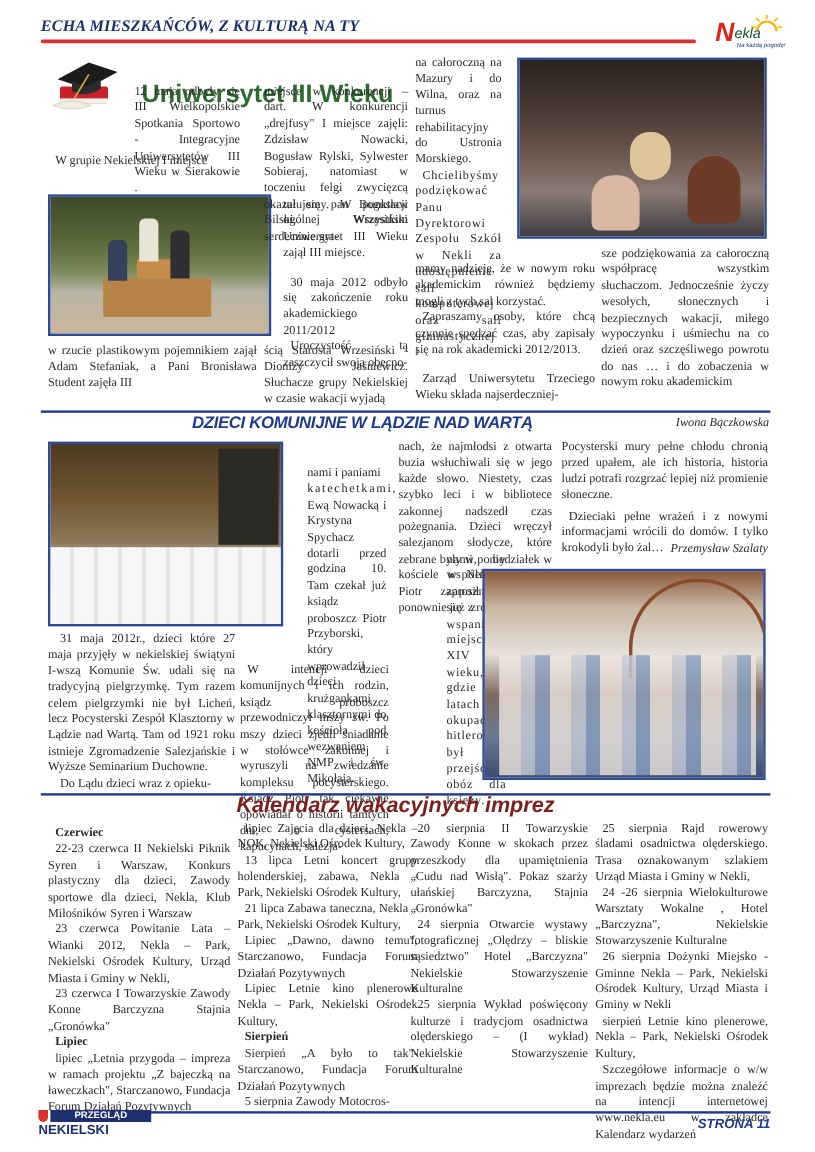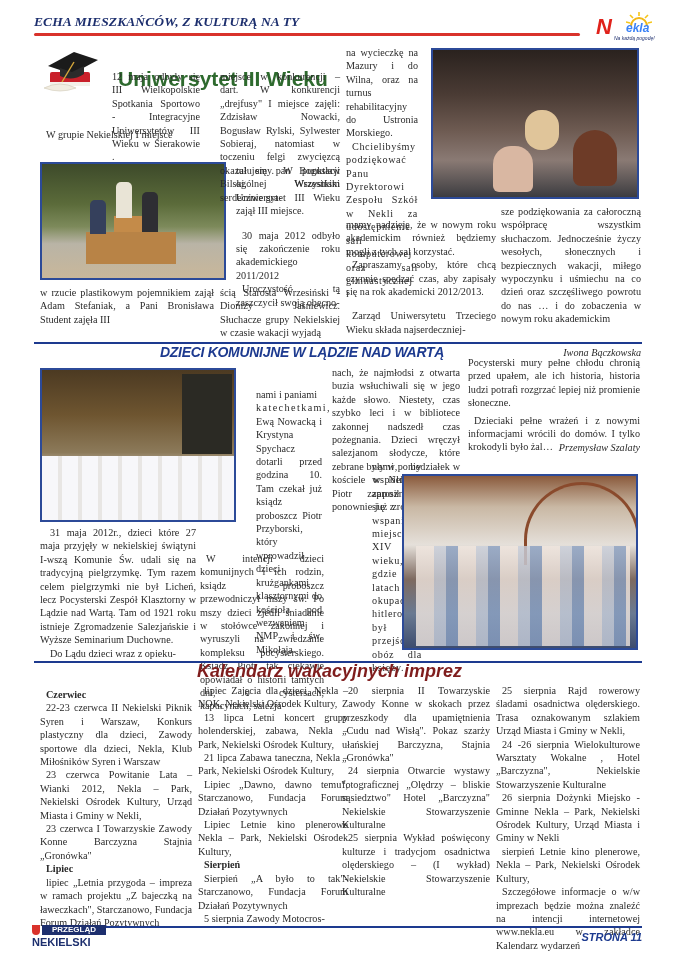--- a/index.html
+++ b/index.html
@@ -4,21 +4,21 @@
 <style>
   html,body{margin:0;padding:0;background:#fff;}
   body{width:679px;height:960px;position:relative;overflow:hidden;font-family:"DejaVu Serif","Liberation Serif",serif;color:#222;}
   .abs{position:absolute;}
   .txt{font-family:"Liberation Serif",serif;font-size:10.2px;line-height:13.4px;color:#2a2a2a;text-align:justify;}
   .txt p{margin:0;text-indent:6px;}
   .hdr-title{left:34px;top:14px;font-family:"Liberation Serif",serif;font-style:italic;font-weight:bold;font-size:13.5px;color:#1d2f6e;letter-spacing:0.1px;}
   .hdr-line{left:34px;top:33px;width:546px;height:3px;background:#d9322b;border-radius:2px;}
   .logo{left:596px;top:12px;width:70px;height:32px;}
   .logo-n{position:absolute;left:0;top:2px;font-family:"Liberation Sans",sans-serif;font-style:italic;font-weight:bold;font-size:22px;color:#e0221b;}
-  .logo-ekla{position:absolute;left:30px;top:9px;font-family:"Liberation Sans",sans-serif;font-style:italic;font-weight:bold;font-size:12px;color:#3b82f6;}
+  .logo-ekla{position:absolute;left:16px;top:9px;font-family:"Liberation Sans",sans-serif;font-style:italic;font-weight:normal;font-size:12px;color:#14532d;}
   .logo-sub{position:absolute;left:18px;top:23px;font-family:"Liberation Sans",sans-serif;font-style:italic;font-size:5px;color:#1d2f6e;}
   .sun{position:absolute;left:30px;top:0;width:26px;height:16px;}
   .h-green{font-family:"Liberation Sans",sans-serif;font-weight:bold;font-size:21px;color:#2e6a2e;}
   .h-blue{font-family:"Liberation Sans",sans-serif;font-weight:bold;font-style:italic;font-size:14px;color:#1d3a8f;letter-spacing:-0.3px;}
   .h-red{font-family:"Liberation Sans",sans-serif;font-weight:bold;font-style:italic;font-size:18px;color:#7f1d1d;}
   .rule{height:2px;background:#1d3a8f;}
   .photo{border:2px solid #2c4a98;box-sizing:border-box;overflow:hidden;}
   .sig{font-style:italic;text-align:right;}
   .spaced{letter-spacing:2px;}
   .bold{font-weight:bold;}
@@ -77,21 +77,21 @@
 <div class="abs txt" style="left:236px;top:164px;width:104px;">
   <p style="text-indent:0;">tulujemy. W punktacji ogólnej Wrzesiński Uniwersytet III Wieku zajął III miejsce.</p>
   <p style="margin-top:11px;">30 maja 2012 odbyło się zakończenie roku akademickiego 2011/2012</p>
   <p>Uroczystość tą zaszczycił swoją obecno-</p>
 </div>
 <div class="abs txt" style="left:220px;top:286px;width:120px;">
   <p style="text-indent:0;">ścią Starosta Wrzesiński - Dionizy Jaśniewicz. Słuchacze grupy Nekielskiej w czasie wakacji wyjadą</p>
 </div>
 
 <div class="abs txt" style="left:346px;top:46px;width:72px;">
-  <p style="text-indent:0;">na wycieczkę na Mazury i do Wilna, oraz na turnus rehabilitacyjny do Ustronia Morskiego.</p>
+  <p style="text-indent:0;">na całoroczną na Mazury i do Wilna, oraz na turnus rehabilitacyjny do Ustronia Morskiego.</p>
   <p class="spaced" style="letter-spacing:0.6px;">Chcielibyśmy podziękować Panu Dyrektorowi Zespołu Szkół w Nekli za udostępnienie sali komputerowej oraz sali gimnastycznej i</p>
 </div>
 <div class="abs txt" style="left:346px;top:218px;width:150px;">
   <p style="text-indent:0;">mamy nadzieję, że w nowym roku akademickim również będziemy mogli z tych sal korzystać.</p>
   <p>Zapraszamy osoby, które chcą czynnie spędzać czas, aby zapisały się na rok akademicki 2012/2013.</p>
   <p style="margin-top:11px;">Zarząd Uniwersytetu Trzeciego Wieku składa najserdeczniej-</p>
 </div>
 
 <div class="abs photo" style="left:431px;top:48px;width:208px;height:151px;background:linear-gradient(180deg,#2a221e 0%,#4a3b34 30%,#6e5b52 55%,#8a7a74 75%,#3c3c40 100%);">
   <div style="position:absolute;left:60px;top:96px;width:40px;height:46px;background:#d9b7a2;border-radius:18px 18px 6px 6px;"></div>
@@ -125,21 +125,21 @@
   <p>W intencji dzieci komunijnych i ich rodzin, ksiądz proboszcz przewodniczył mszy św. Po mszy dzieci zjedli śniadanie w stołówce zakonnej i wyruszyli na zwiedzanie kompleksu pocysterskiego. Ksiądz Piotr tak ciekawie opowiadał o historii tamtych dni, o cystersach, kapucynach, salezja-</p>
 </div>
 
 <div class="abs txt" style="left:332px;top:366px;width:128px;">
   <p style="text-indent:0;">nach, że najmłodsi z otwarta buzia wsłuchiwali się w jego każde słowo. Niestety, czas szybko leci i w bibliotece zakonnej nadszedł czas pożegnania. Dzieci wręczył salezjanom słodycze, które zebrane były w poniedziałek w kościele w Nekli, a ksiądz Piotr zaprosił wszystkich ponownie już z rodzi-</p>
 </div>
 <div class="abs txt" style="left:372px;top:460px;width:50px;letter-spacing:0.6px;">
   <p style="text-indent:0;">nami, by wspólnie zapoznać się z tym wspaniałym miejsce z XIV wieku, gdzie w latach okupacji hitlerowskiej był przejściowy obóz dla księży.</p>
 </div>
 
-<div class="abs txt" style="left:468px;top:356px;width:172px;">
+<div class="abs txt" style="left:468px;top:366px;width:172px;">
   <p style="text-indent:0;">Pocysterski mury pełne chłodu chronią przed upałem, ale ich historia, historia ludzi potrafi rozgrzać lepiej niż promienie słoneczne.</p>
   <p style="margin-top:4px;">Dzieciaki pełne wrażeń i z nowymi informacjami wrócili do domów. I tylko krokodyli było żal…</p>
   <p class="sig" style="margin-top:-13px;">Przemysław Szalaty</p>
 </div>
 
 <div class="abs photo" style="left:402px;top:474px;width:236px;height:176px;background:linear-gradient(180deg,#8a5a3c 0%,#c9b8a4 18%,#e5e0da 40%,#7e6a60 60%,#6a7a92 80%,#3d4c6e 100%);">
   <div style="position:absolute;left:120px;top:6px;width:110px;height:80px;border:3px solid #8a4a2c;border-bottom:none;border-radius:60px 60px 0 0;"></div>
   <div style="position:absolute;left:12px;top:70px;width:214px;height:100px;background:repeating-linear-gradient(90deg,#f0e6df 0 18px,#c9cfdb 18px 30px,#8aa0c2 30px 42px);opacity:0.8;"></div>
 </div>
 
@@ -174,16 +174,16 @@
     <p>25 sierpnia Rajd rowerowy śladami osadnictwa olęderskiego. Trasa oznakowanym szlakiem Urząd Miasta i Gminy w Nekli,</p>
     <p>24 -26 sierpnia Wielokulturowe Warsztaty Wokalne , Hotel „Barczyzna", Nekielskie Stowarzyszenie Kulturalne</p>
     <p>26 sierpnia Dożynki Miejsko - Gminne Nekla – Park, Nekielski Ośrodek Kultury, Urząd Miasta i Gminy w Nekli</p>
     <p>sierpień Letnie kino plenerowe, Nekla – Park, Nekielski Ośrodek Kultury,</p>
     <p>Szczegółowe informacje o w/w imprezach będzie można znaleźć na intencji internetowej www.nekla.eu w zakładce Kalendarz wydarzeń</p>
   </div>
 
 <div class="abs" style="left:96px;top:926px;width:546px;height:2px;background:#1d3a8f;"></div>
 <div class="abs" style="left:32px;top:925px;width:72px;height:26px;">
   <div style="position:absolute;left:0;top:0;width:8px;height:10px;background:#d9322b;border-radius:0 0 4px 4px;"></div>
-  <div style="position:absolute;left:10px;top:0;padding:0 10px;height:10px;line-height:10px;background:#1d2f6e;color:#fff;font-family:'Liberation Sans',sans-serif;font-size:8px;font-weight:bold;">PRZEGLĄD</div>
+  <div style="position:absolute;left:10px;top:0;padding:0 20px;height:10px;line-height:10px;background:#1d2f6e;color:#fff;font-family:'Liberation Sans',sans-serif;font-size:8px;font-weight:bold;">PRZEGLĄD</div>
   <div style="position:absolute;left:0;top:11px;font-family:'Liberation Sans',sans-serif;font-weight:bold;font-size:11px;color:#1d2f6e;">NEKIELSKI</div>
 </div>
 <div class="abs" style="left:580px;top:931px;width:62px;text-align:right;font-family:'Liberation Sans',sans-serif;font-style:italic;font-weight:bold;font-size:11px;color:#1d3a8f;">STRONA 11</div>
 
 </body></html>

